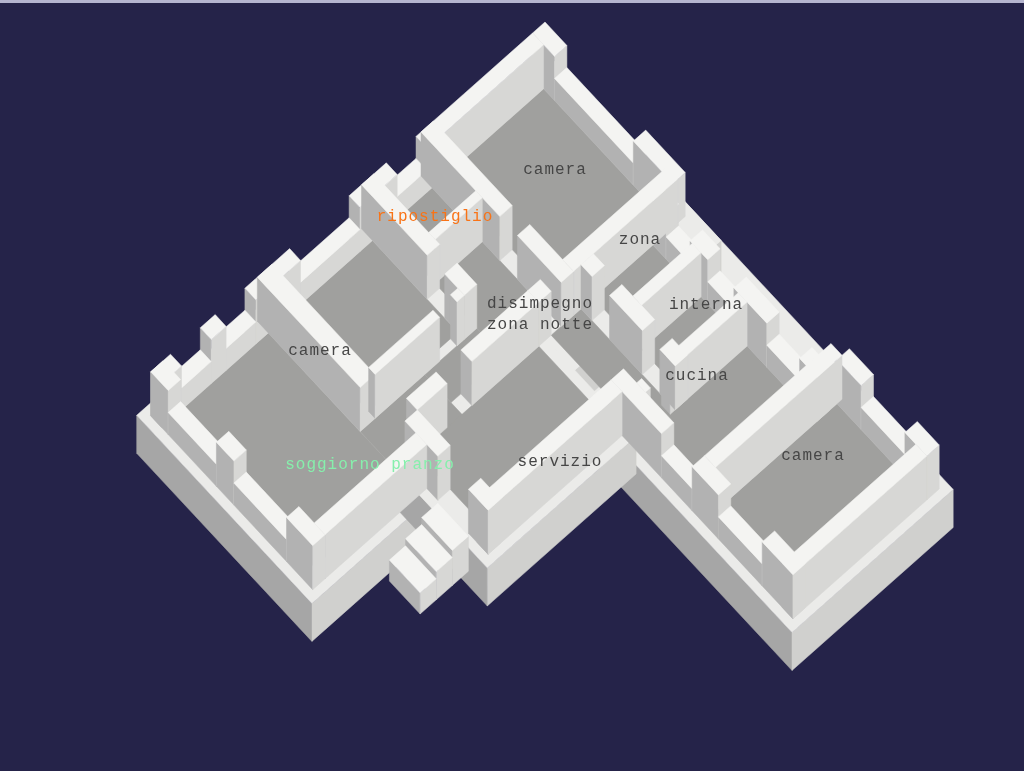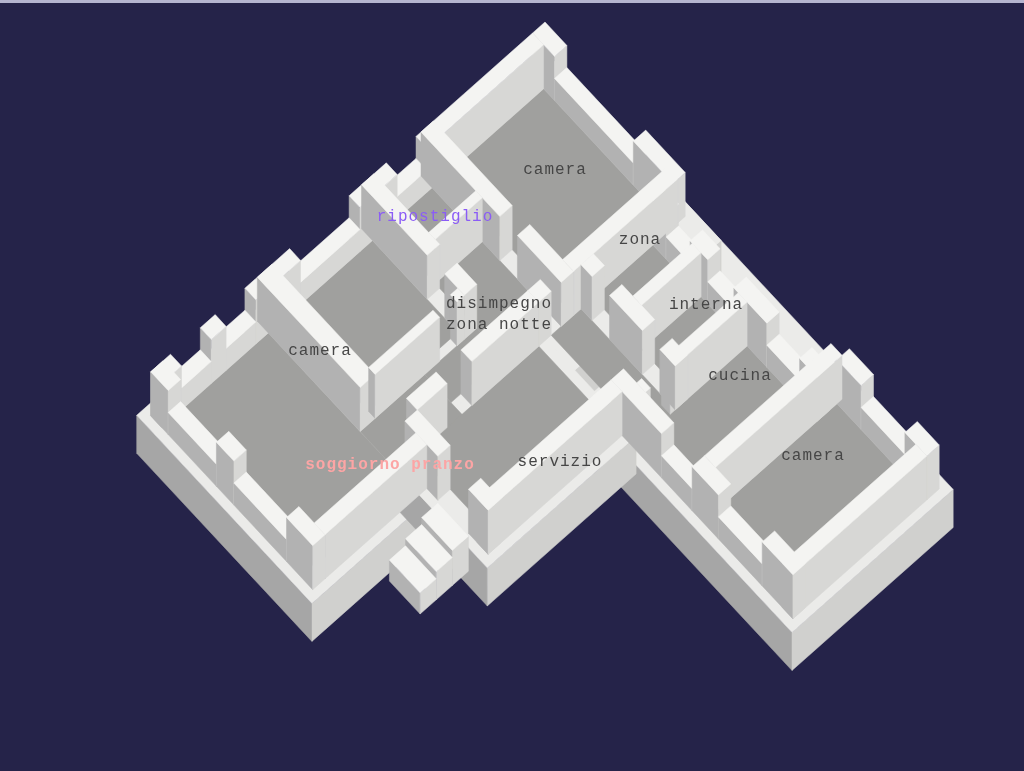--- a/index.html
+++ b/index.html
@@ -11,21 +11,21 @@
   #topline{position:absolute;left:0;top:0;width:1024px;height:3px;}
   #plan-svg{position:absolute;left:0;top:0;}
   .room-label{
     position:absolute;
     font:16px/1.3 "Liberation Mono","DejaVu Sans Mono",monospace;
     letter-spacing:1px;
     white-space:pre-line;
     transform:translate(-50%,-50%);
     pointer-events:none;
   }
-  .room-label.left{transform:none;}
+  .room-label.left{transform:none;margin-left:41px;}
   #caption{
     position:absolute;
     right:14px;top:714px;
     font:24px/1.2 "Liberation Mono","DejaVu Sans Mono",monospace;
     letter-spacing:0px;
     white-space:nowrap;
   }
 </style>
 </head>
 <body style="background: rgb(37, 35, 73);">
@@ -227,25 +227,25 @@
       <polygon points="405.5,545.8 436.2,578.8 420.1,593.0 389.4,560.1" fill="#f4f4f2" stroke="#f4f4f2" stroke-width="0.5"></polygon>
       <polygon points="286.5,517.5 312.7,545.7 312.7,589.7 286.5,561.5" fill="#b2b2b2" stroke="#b2b2b2" stroke-width="0.5"></polygon>
       <polygon points="325.1,534.7 312.7,545.7 312.7,589.7 325.1,578.7" fill="#d7d7d5" stroke="#d7d7d5" stroke-width="0.5"></polygon>
       <polygon points="298.9,506.5 325.1,534.7 312.7,545.7 286.5,517.5" fill="#f4f4f2" stroke="#f4f4f2" stroke-width="0.5"></polygon>
       <polygon points="762.2,541.9 792.9,574.8 792.9,618.8 762.2,585.9" fill="#b2b2b2" stroke="#b2b2b2" stroke-width="0.5"></polygon>
       <polygon points="805.3,563.8 792.9,574.8 792.9,618.8 805.3,607.8" fill="#d7d7d5" stroke="#d7d7d5" stroke-width="0.5"></polygon>
       <polygon points="774.6,530.9 805.3,563.8 792.9,574.8 762.2,541.9" fill="#f4f4f2" stroke="#f4f4f2" stroke-width="0.5"></polygon>
     </svg>
   <div id="labels">
       <div class="room-label" style="left: 555px; top: 170px; color: rgb(70, 70, 70);">camera</div>
-      <div class="room-label" style="left: 435px; top: 217px; color: #8b5cf6;">ripostiglio</div>
+      <div class="room-label" style="left: 435px; top: 217px; color: #f97316;">ripostiglio</div>
       <div class="room-label" style="left: 640px; top: 240px; color: rgb(70, 70, 70);">zona</div>
       <div class="room-label" style="left: 706px; top: 305px; color: rgb(70, 70, 70);">interna</div>
       <div class="room-label left" style="left: 446px; top: 294px; color: rgb(70, 70, 70);">disimpegno
 zona notte</div>
       <div class="room-label" style="left: 320px; top: 351px; color: rgb(70, 70, 70);">camera</div>
-      <div class="room-label" style="left: 740px; top: 376px; color: rgb(70, 70, 70);">cucina</div>
+      <div class="room-label" style="left: 697px; top: 376px; color: rgb(70, 70, 70);">cucina</div>
       <div class="room-label" style="left: 813px; top: 456px; color: rgb(70, 70, 70);">camera</div>
-      <div class="room-label" style="left: 390px; top: 465px; color: #fca5a5; font-weight: bold;">soggiorno pranzo</div>
+      <div class="room-label" style="left: 370px; top: 465px; color: #86efac;">soggiorno pranzo</div>
       <div class="room-label" style="left: 560px; top: 462px; color: rgb(70, 70, 70);">servizio</div>
     </div>
   <div id="topline" style="background: rgb(181, 181, 207);"></div>
 </div>
 
 </body></html>

